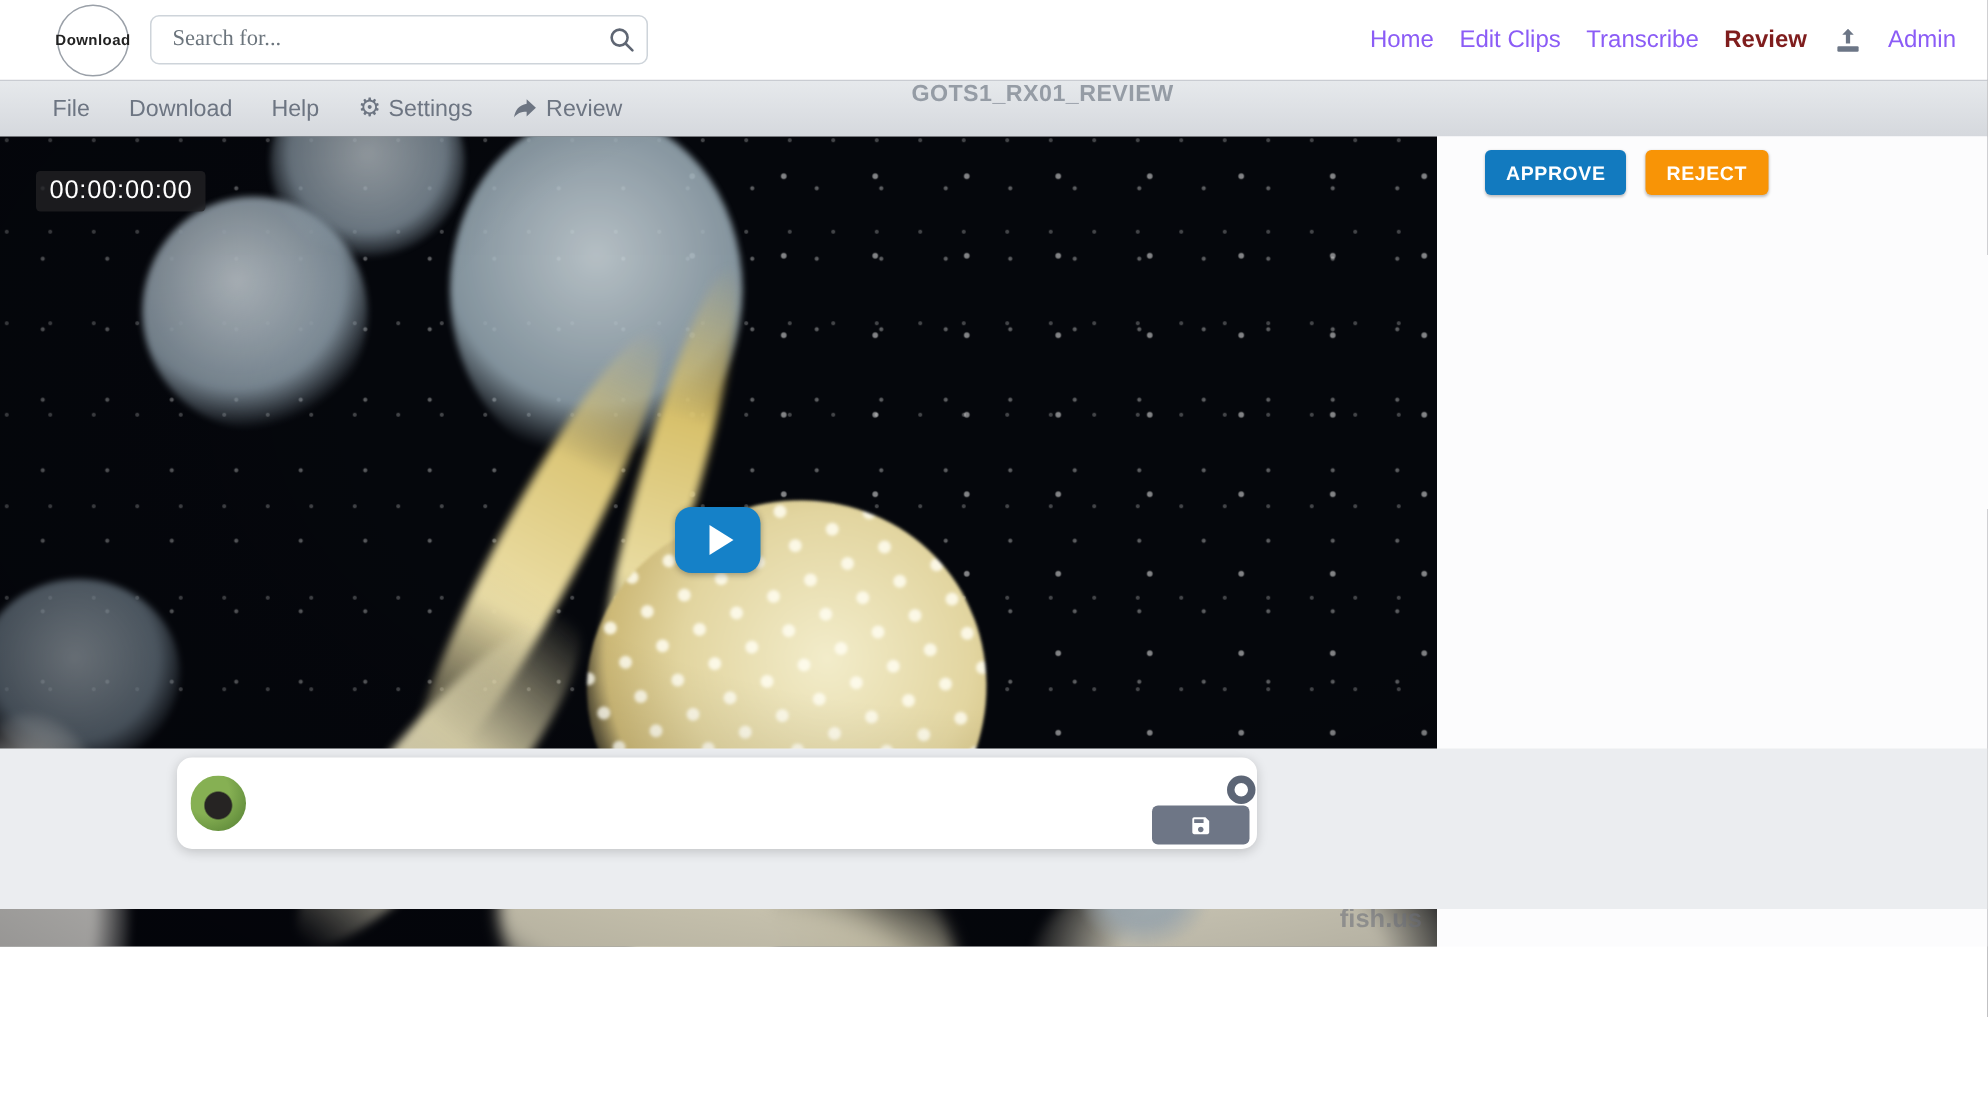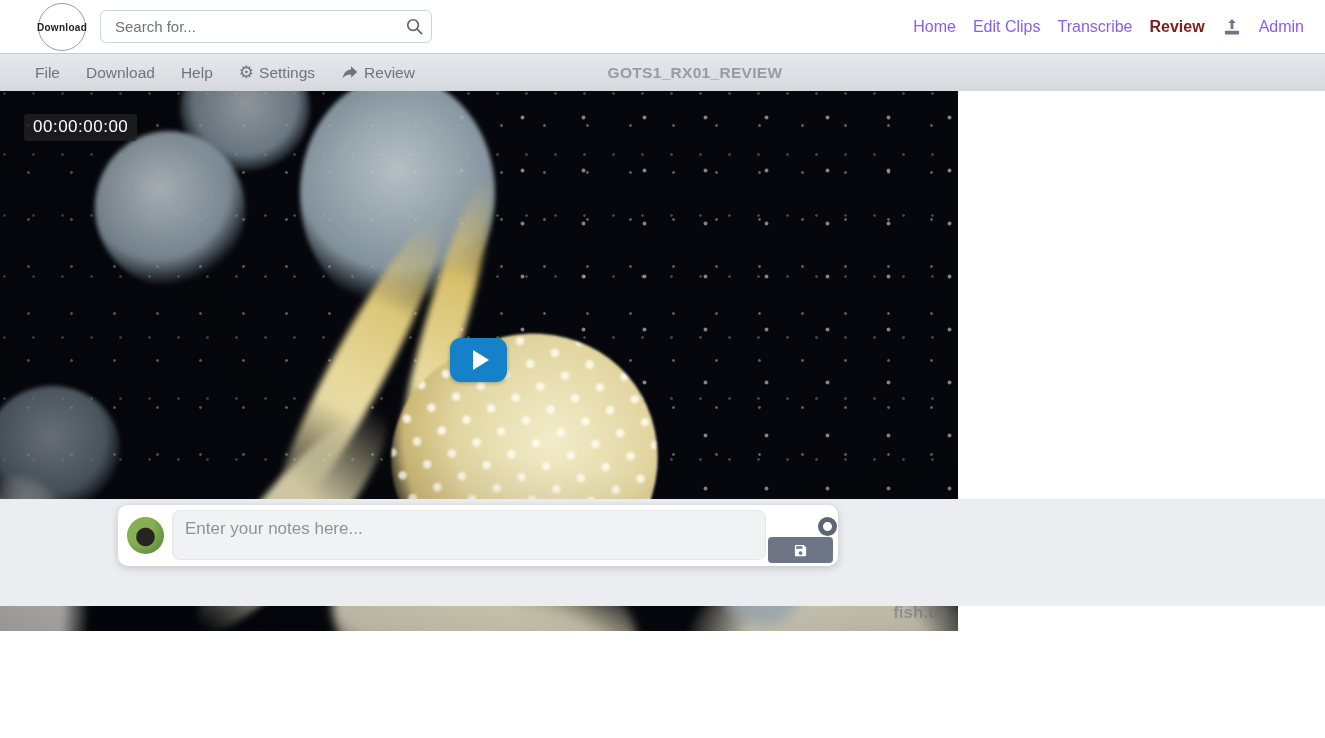--- a/index.html
+++ b/index.html
@@ -6,31 +6,31 @@
   html,body { width:1325px; height:738px; font-family:"Liberation Sans", sans-serif; background:#fff; overflow:hidden; }
 
   
   .navbar { position:relative; height:53px; background:#fff; display:flex; align-items:center; z-index:5; }
   .logo { position:absolute; left:38px; top:3px; width:48px; height:48px; border:1px solid #9aa0a8; border-radius:50%;
           display:flex; align-items:center; justify-content:center; background:#fff; cursor:pointer; }
   .logo span { font-size:10px; font-weight:bold; color:#222; letter-spacing:.3px; }
   .search-box { position:absolute; left:100px; top:10px; width:332px; height:33px; border:1px solid #ced4da; border-radius:6px;
                 background:#fff; display:flex; align-items:center; }
   .search-box input { flex:1; border:none; outline:none; background:transparent; font-size:15px; color:#495057; padding:0 10px 0 14px;
-                      font-family:Liberation Sans, sans-serif; }
+                      font-family:Liberation Serif, serif; }
   .search-box input::placeholder { color:#6c757d; }
   .search-icon { width:34px; display:flex; align-items:center; justify-content:center; cursor:pointer; }
   .nav-links { position:absolute; right:21px; top:0; height:53px; display:flex; align-items:center; gap:17px; }
   .nav-link { font-size:16px; color:#8b5cf6; text-decoration:none; cursor:pointer; }
   .nav-link.active { color:#7f1d1d; font-weight:bold; }
   .upload-btn { display:flex; align-items:center; cursor:pointer; }
 
   
   .toolbar { position:relative; height:38px; background:linear-gradient(#e6e9ec, #d5d8dd); border-top:1px solid #c9ccd2;
-             display:flex; align-items:center; padding-left:35px; gap:26px; }
+             display:flex; padding-left:35px; gap:26px; }
   .tb-item { font-size:15.5px; color:#6d7582; cursor:pointer; display:flex; align-items:center; gap:5px; }
   .gear-glyph { font-family:"DejaVu Sans", sans-serif; font-size:17px; color:#6d7582; line-height:1; }
   .tb-title { position:absolute; left:695px; transform:translateX(-50%); font-size:15.5px; font-weight:bold; color:#959ca5; letter-spacing:.3px; }
 
   
   .main { position:relative; height:408px; }
   .video { position:absolute; left:0; top:0; width:958px; height:540px; background:#05070c; overflow:hidden; cursor:pointer; }
 
   
   .art { position:absolute; inset:0; }
@@ -177,27 +177,30 @@
       <div class="blob blob-bl"></div>
       <div class="vignette"></div>
     </div>
     <span class="timecode">00:00:00:00</span>
     <button class="play-btn">
       <span class="play-tri"></span>
     </button>
     <span class="watermark">fish.us</span>
   </div>
 
+  <aside class="review-panel">
+    <button class="btn-review btn-approve">APPROVE</button>
+    <button class="btn-review btn-reject">REJECT</button>
+  </aside>
 
 </div>
 
 <div class="notes-bar">
   <div class="notes-card">
     <div class="avatar"></div>
-    <textarea class="notes-input" placeholder="Enter your notes here..." style=""></textarea>
     <span class="record-icon"></span>
     <button class="save-btn">
       <span style="display:flex;">
         <svg width="15" height="15" viewBox="0 0 24 24">
             <path fill="#fff" d="M17 3H5c-1.11 0-2 .9-2 2v14c0 1.1.89 2 2 2h14c1.1 0 2-.9 2-2V7l-4-4zm-5 16c-1.66 0-3-1.34-3-3s1.34-3 3-3 3 1.34 3 3-1.34 3-3 3zm3-10H5V5h10v4z"></path>
           </svg>
       </span>
     </button>
   </div>
 </div>

